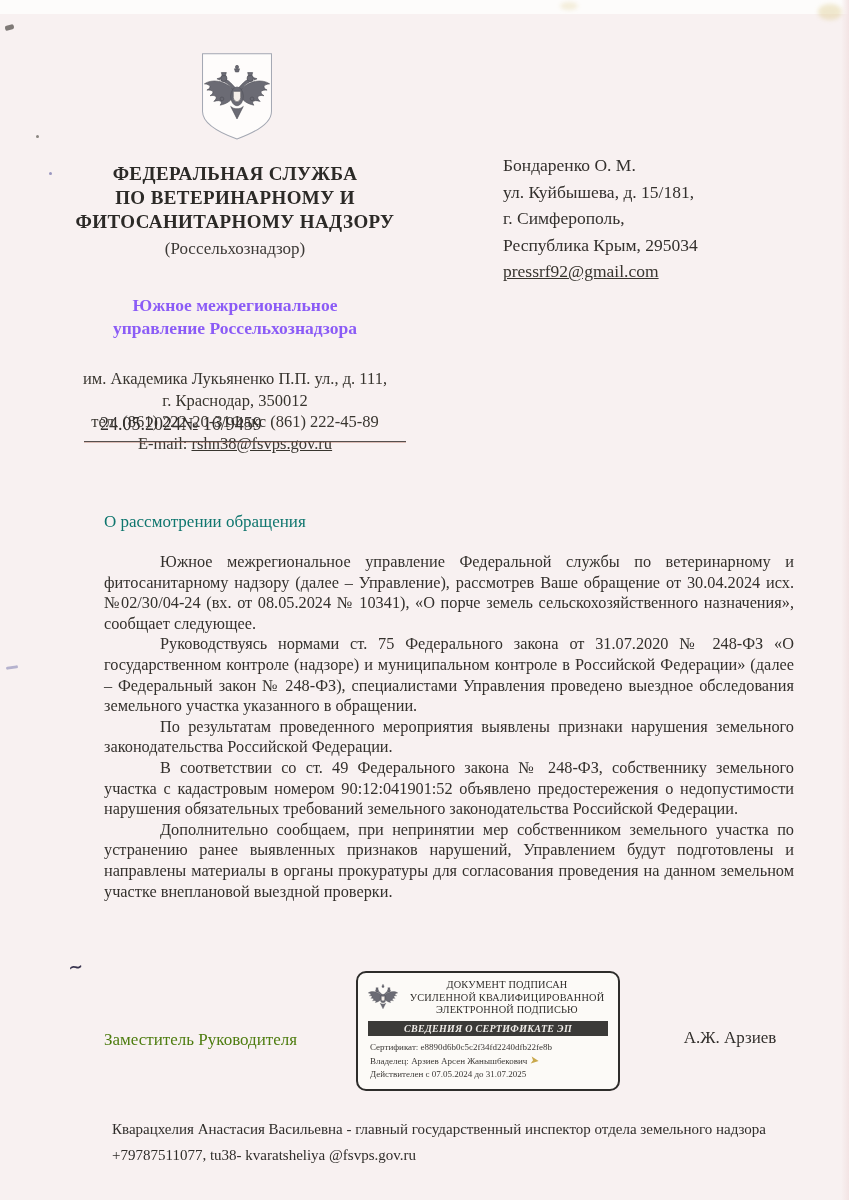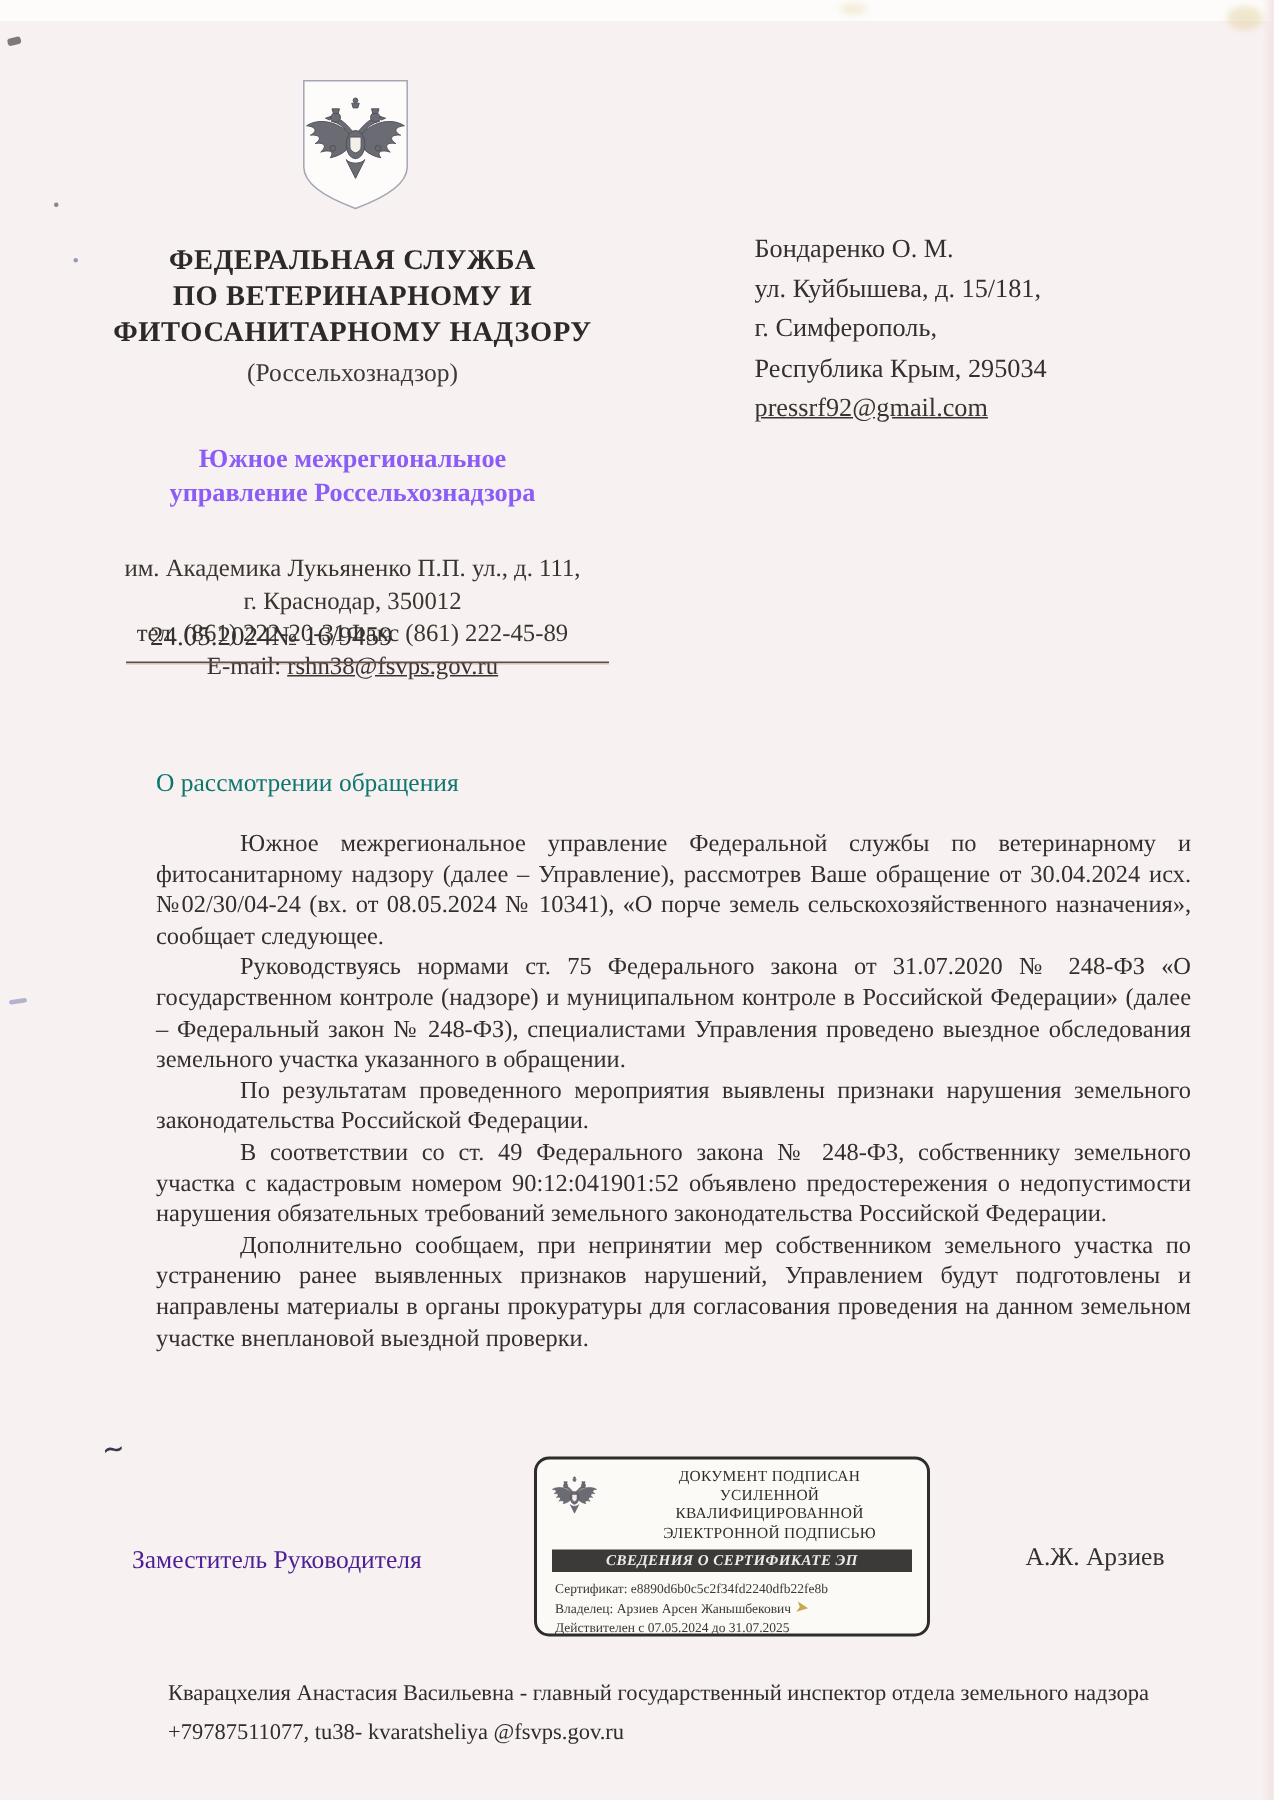--- a/index.html
+++ b/index.html
@@ -28,27 +28,27 @@
     display:flex;font-size:18px;padding:2px 0 6px 16px;
     border-bottom:1.4px solid #55504e;box-shadow:0 1px 0 rgba(170,90,70,.35);}
   
   .recipient{position:absolute;left:468px;top:152px;font-size:17.5px;line-height:26.5px;color:#33302d;margin-left:35px;}
   
   .subject{position:absolute;left:104px;top:512px;font-size:17px;color:#0f766e;}
   .body-text{position:absolute;left:104px;top:552px;width:690px;
     font-size:16.3px;line-height:20.6px;text-align:justify;color:#33302c;}
   .body-text p{margin:0;text-indent:56px;}
   
-  .sig-position{position:absolute;left:88px;top:1030px;font-size:17px;color:#4c1d95;}
+  .sig-position{position:absolute;left:104px;top:1030px;font-size:17px;color:#4d7c0f;}
   .sig-name{position:absolute;left:660px;top:1028px;width:140px;text-align:center;font-size:17px;color:#33302d;}
   
   .stamp{position:absolute;left:356px;top:971px;width:264px;height:120px;
     background:#fcfaf7;border:2px solid #2e2d2b;border-radius:10px;box-sizing:border-box;
     padding:6px 8px 4px 8px;}
-  .stamp-head{display:flex;align-items:flex-start;gap:16px;}
+  .stamp-head{display:flex;align-items:center;gap:4px;}
   .stamp-eagle{width:34px;height:38px;flex:0 0 auto;}
   .stamp-title{flex:1;text-align:center;font-size:10.3px;line-height:12.6px;color:#2f2d2a;letter-spacing:.2px;}
   .stamp-bar{margin:4px 2px 5px 2px;background:#3b3a38;color:#efece8;
     font-size:10px;font-weight:bold;text-align:center;line-height:15px;letter-spacing:.3px;font-style:italic;}
   .stamp-info{font-size:9px;line-height:12.8px;color:#3a3734;padding-left:4px;}
   .stamp-info .row{white-space:nowrap;}
   .flourish{color:#c9a84c;font-size:11px;display:inline-block;transform:rotate(8deg);}
   
   .footer-note{position:absolute;left:112px;top:1116px;width:660px;
     font-size:15px;line-height:26px;color:#2f2d2a;}

